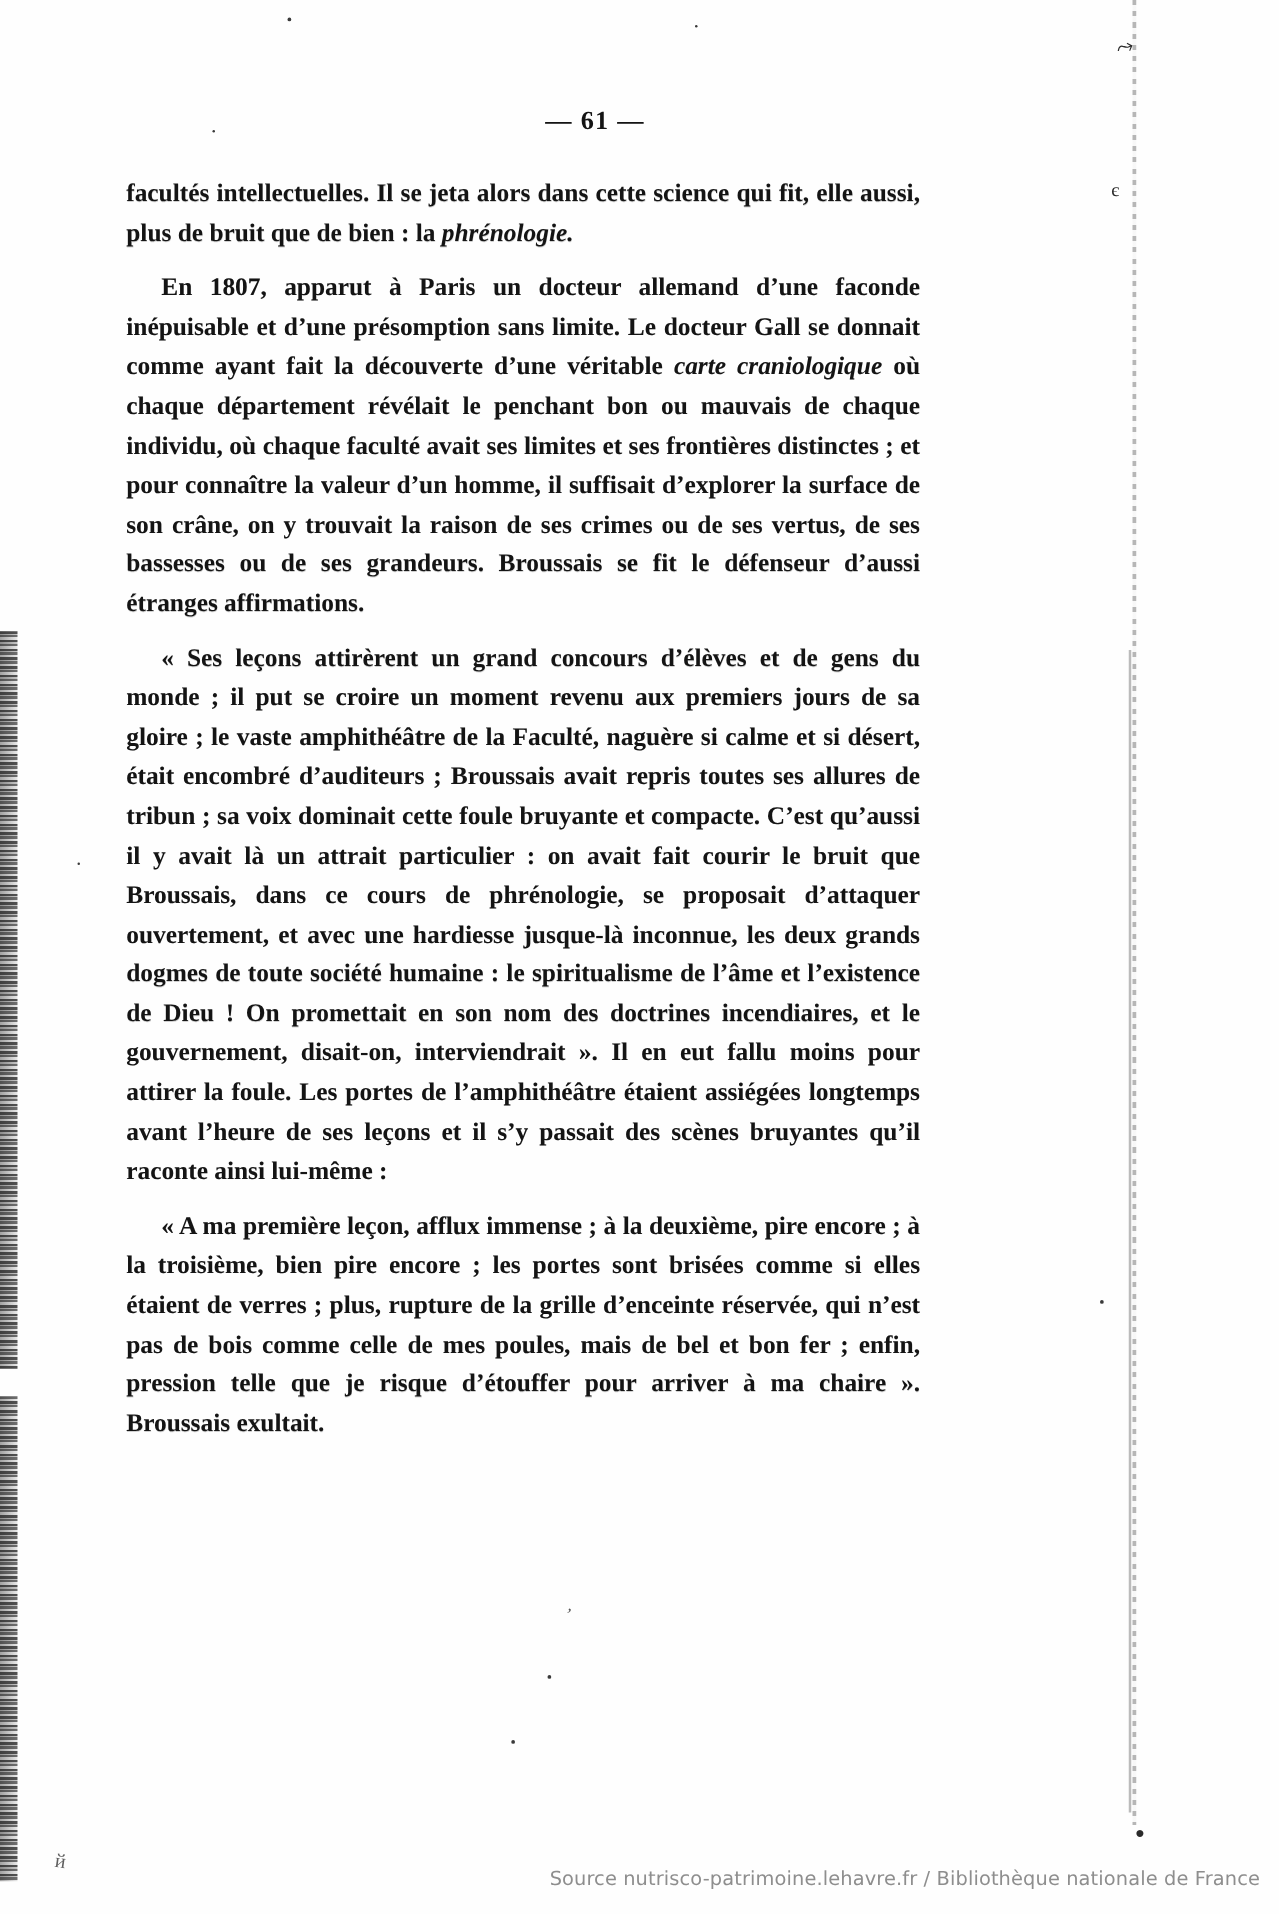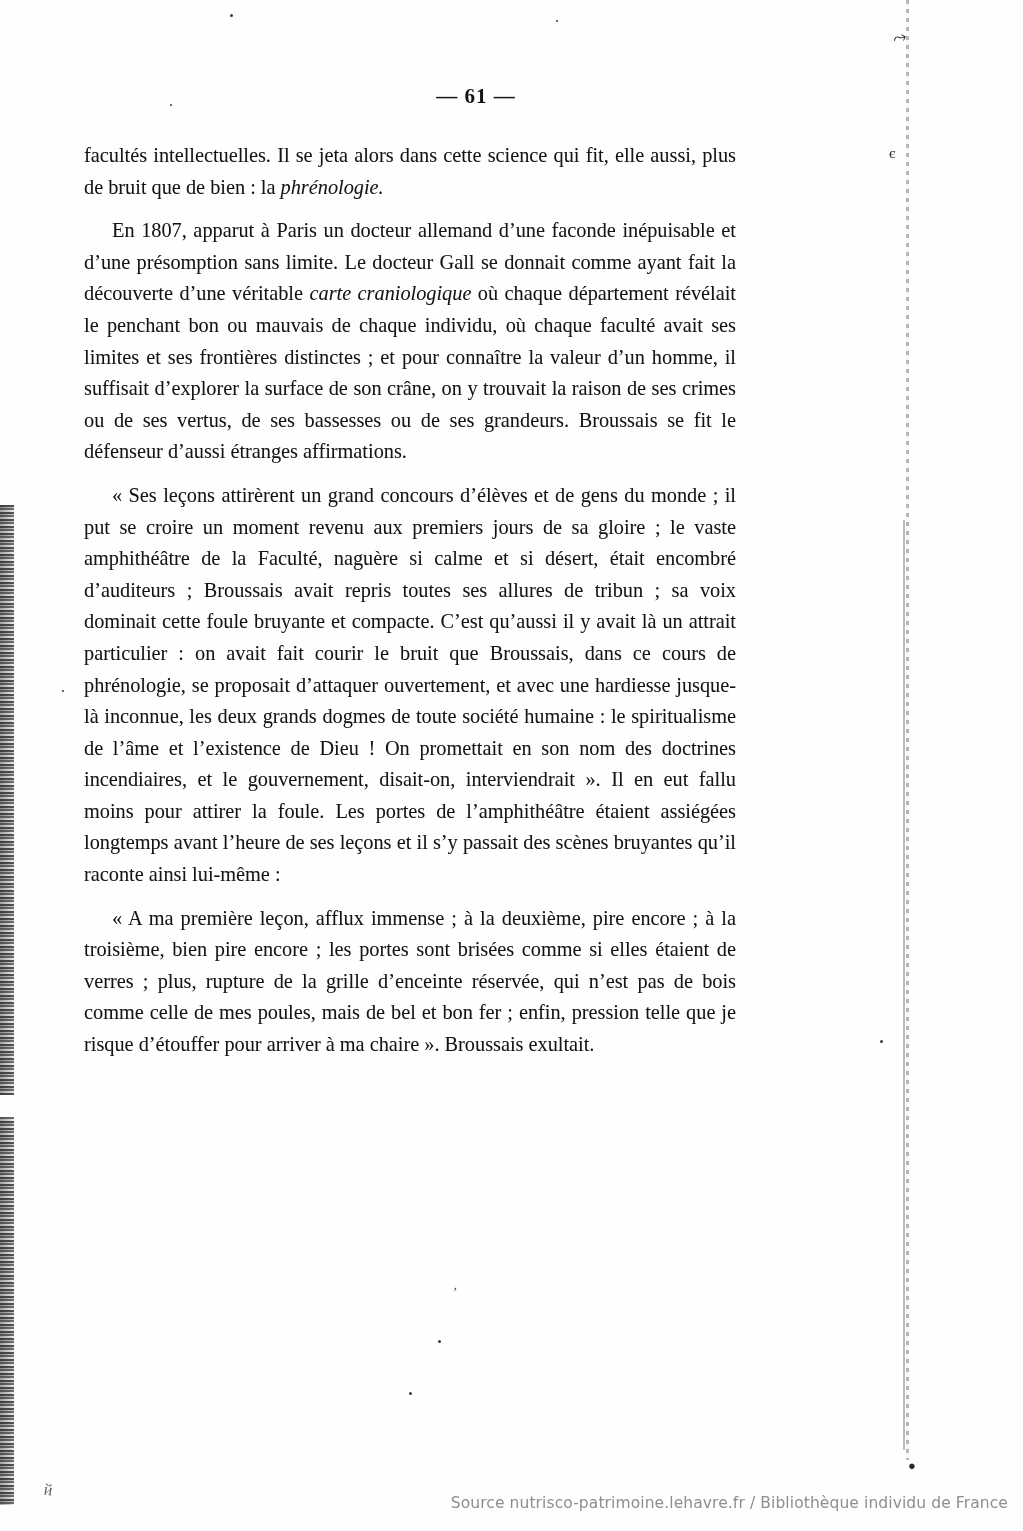--- a/index.html
+++ b/index.html
@@ -106,21 +106,22 @@
     width: 652px;
     color: #141414;
     font-size: 20.3px;
     line-height: 31.6px;
     text-align: justify;
     text-align-last: left;
     -webkit-font-smoothing: none;
   }
 
   .textblock p {
-    margin: 0 0 0 0;
+    margin: 0 0 0 17px;
+    font-weight: bold;
   }
   .textblock p + p {
     margin-top: 12px;
   }
   .textblock p.indent {
     text-indent: 28px;
   }
   .textblock i {
     font-style: italic;
   }
@@ -174,15 +175,15 @@
 
     <p class="indent"><span>En 1807, apparut à Paris un docteur allemand d’une faconde inépuisable et d’une présomption sans limite. Le docteur Gall se donnait comme ayant fait la découverte d’une véritable </span><i>carte craniologique</i><span> où chaque département révélait le penchant bon ou mauvais de chaque individu, où chaque faculté avait ses limites et ses frontières distinctes ; et pour connaître la valeur d’un homme, il suffisait d’explorer la surface de son crâne, on y trouvait la raison de ses crimes ou de ses vertus, de ses bassesses ou de ses grandeurs. Broussais se fit le défenseur d’aussi étranges affirmations.</span></p>
 
     <p class="indent"><span>« Ses leçons attirèrent un grand concours d’élèves et de gens du monde ; il put se croire un moment revenu aux premiers jours de sa gloire ; le vaste amphithéâtre de la Faculté, naguère si calme et si désert, était encombré d’auditeurs ; Broussais avait repris toutes ses allures de tribun ; sa voix dominait cette foule bruyante et compacte. C’est qu’aussi il y avait là un attrait particulier : on avait fait courir le bruit que Broussais, dans ce cours de phrénologie, se proposait d’attaquer ouvertement, et avec une hardiesse jusque-là inconnue, les deux grands dogmes de toute société humaine : le spiritualisme de l’âme et l’existence de Dieu ! On promettait en son nom des doctrines incendiaires, et le gouvernement, disait-on, interviendrait ». Il en eut fallu moins pour attirer la foule. Les portes de l’amphithéâtre étaient assiégées longtemps avant l’heure de ses leçons et il s’y passait des scènes bruyantes qu’il raconte ainsi lui-même :</span></p>
 
     <p class="indent"><span>« A ma première leçon, afflux immense ; à la deuxième, pire encore ; à la troisième, bien pire encore ; les portes sont brisées comme si elles étaient de verres ; plus, rupture de la grille d’enceinte réservée, qui n’est pas de bois comme celle de mes poules, mais de bel et bon fer ; enfin, pression telle que je risque d’étouffer pour arriver à ma chaire ». Broussais exultait.</span></p>
 
 
   </div>
 
-  <div class="footer-source">Source nutrisco-patrimoine.lehavre.fr / Bibliothèque individu de France</div>
+  <div class="footer-source">Source nutrisco-patrimoine.lehavre.fr / Bibliothèque nationale de France</div>
 
 </div>
 
 </body></html>

